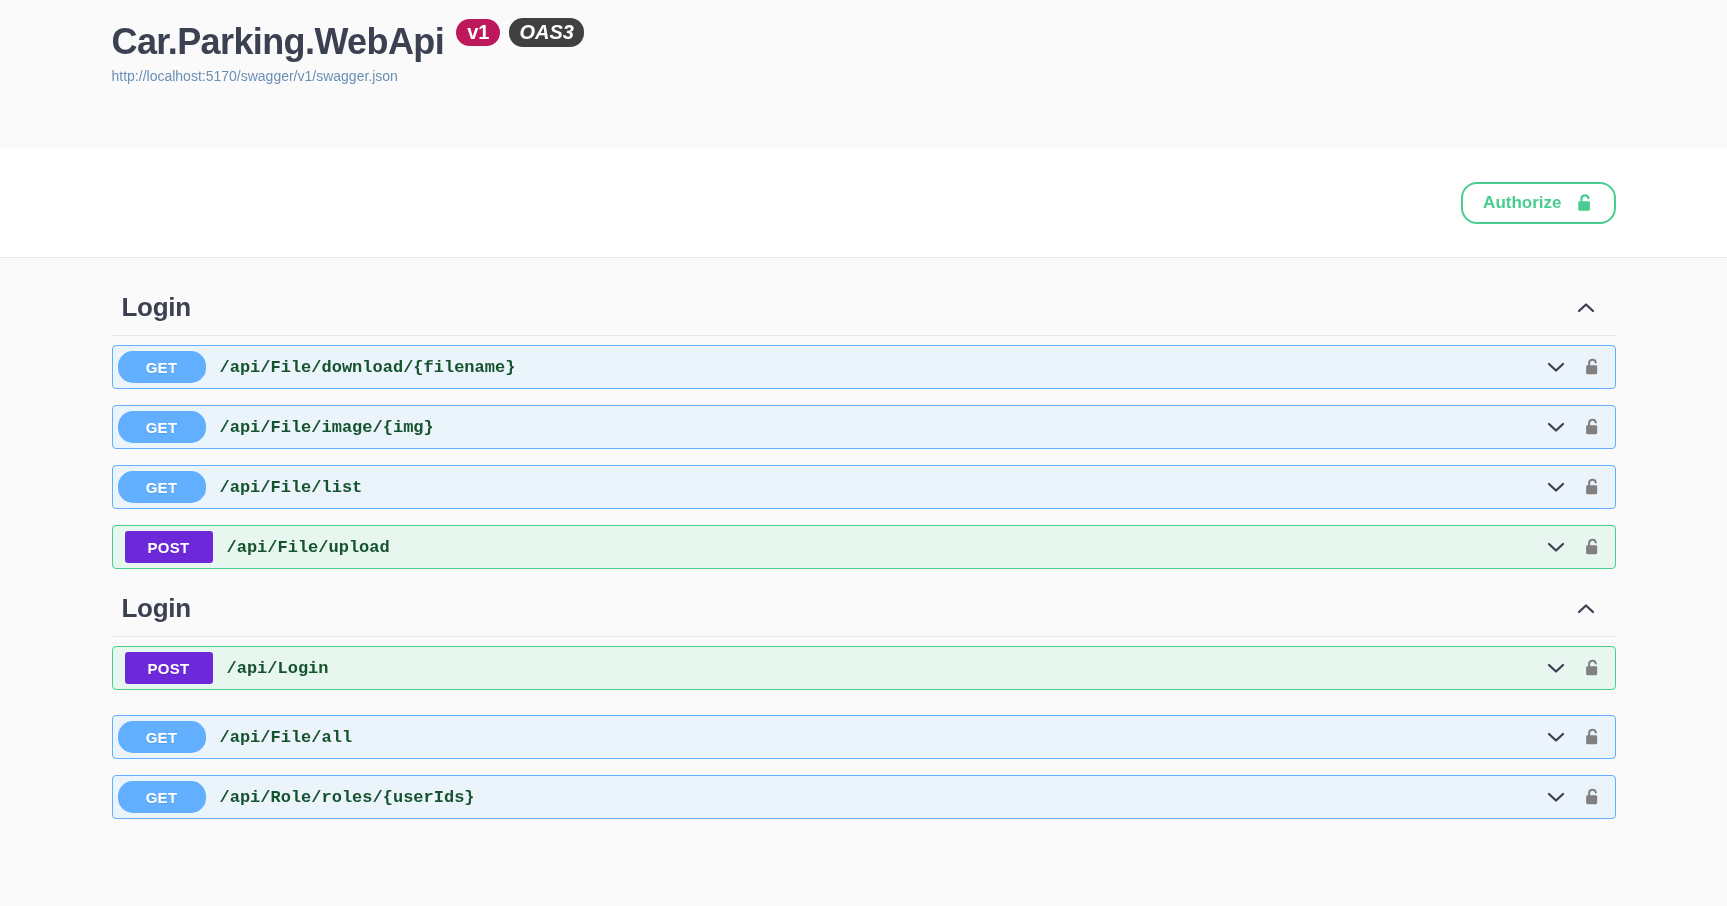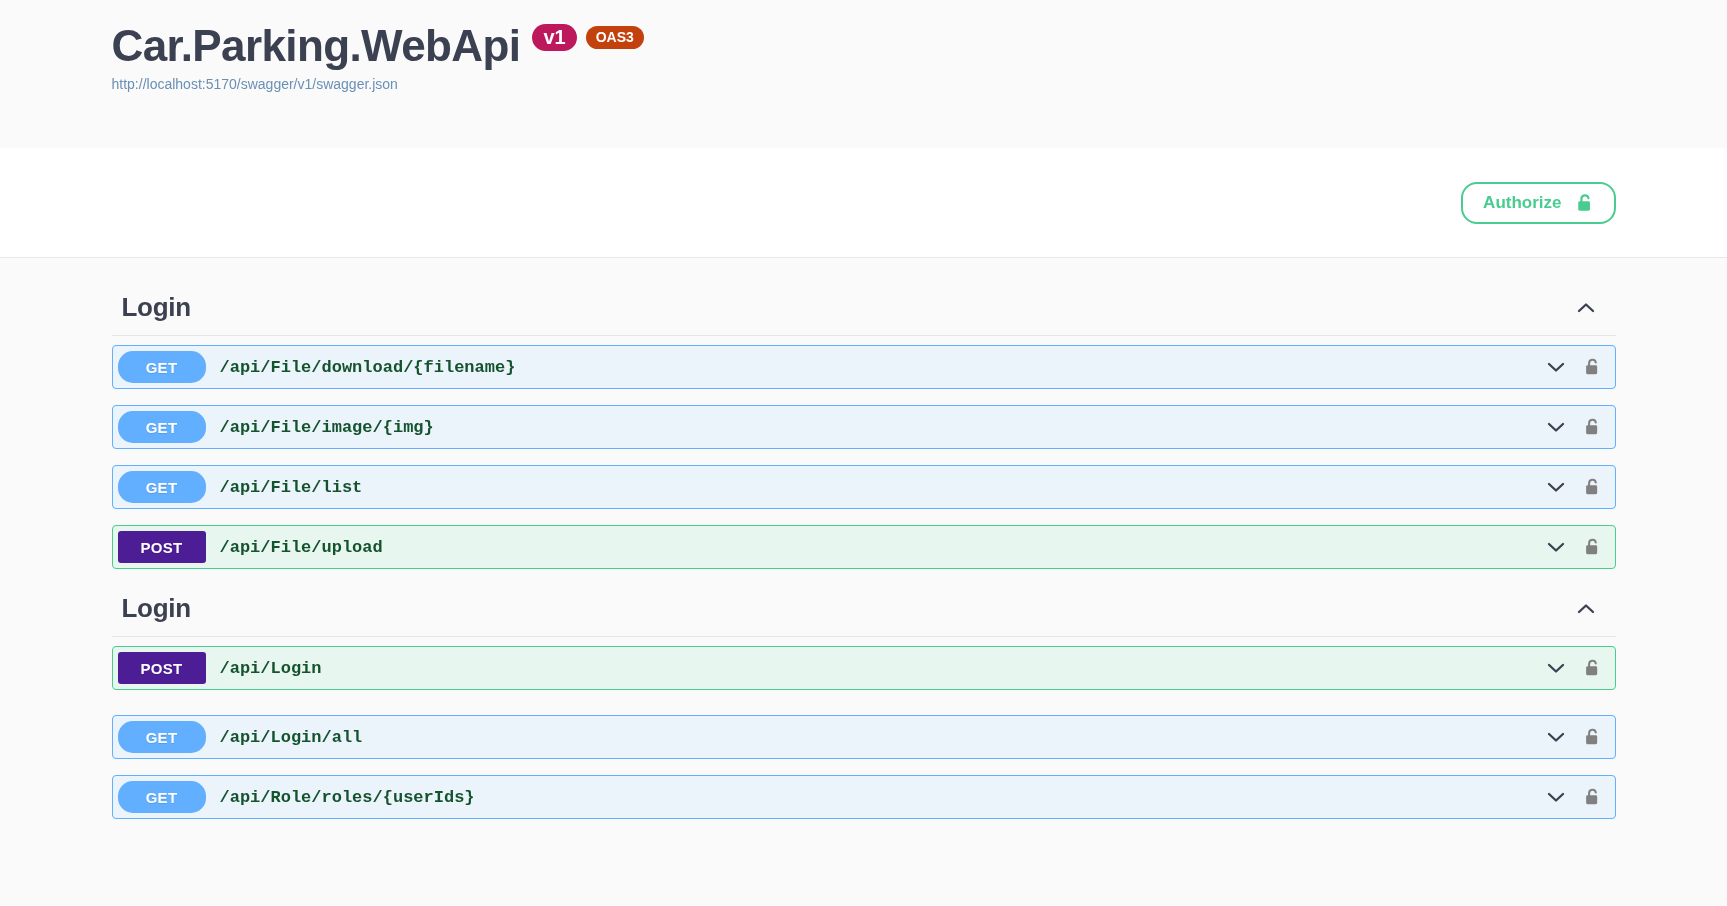--- a/index.html
+++ b/index.html
@@ -14,21 +14,21 @@
 
   
   .topbar {
     background: #fafafa;
     padding: 22px 0 0 0;
     height: 148px;
   }
   .topbar-inner { max-width: 1640px; margin: 0 auto; padding: 0 68px; }
   .title-row { display: flex; align-items: center; }
   .api-title {
-    font-size: 44px;
+    font-size: 36px;
     font-weight: bold;
     color: #3b4151;
     letter-spacing: -0.6px;
     margin: 0;
     line-height: 1.1;
   }
   .badge-version {
     display: inline-block;
     background: #be185d;
     color: #ffffff;
@@ -36,30 +36,31 @@
     font-weight: bold;
     border-radius: 57px;
     padding: 3px 11px 4px;
     margin-left: 12px;
     position: relative;
     top: -9px;
     line-height: 1;
   }
   .badge-oas {
     display: inline-block;
-    background: #c2410c;
+    background: #404040;
     color: #ffffff;
-    font-size: 14px;
+    font-size: 20px;
     font-weight: bold;
     border-radius: 14px;
     padding: 4px 10px 5px;
     margin-left: 9px;
     position: relative;
     top: -9px;
     line-height: 1;
+    font-style: italic;
   }
   .spec-url {
     display: block;
     margin-top: 6px;
     font-size: 14px;
     color: #6a8fb5;
     text-decoration: none;
     font-family: "Liberation Sans", sans-serif;
   }
 
@@ -148,21 +149,21 @@
     height: 32px;
     border-radius: 3px;
     color: #ffffff;
     font-size: 15px;
     font-weight: bold;
     font-family: "Liberation Sans", sans-serif;
     text-shadow: 0 1px 0 rgba(0,0,0,0.1);
     letter-spacing: 0.3px;
   }
   .op-row.get .op-method { background: #61affe; border-radius: 15px; }
-  .op-row.post .op-method { background: #4c1d95; }
+  .op-row.post .op-method { background: #6d28d9; margin-left: 7px; }
 
   .op-path {
     flex: 1;
     margin-left: 14px;
     font-family: "Liberation Mono", monospace;
     font-size: 17px;
     font-weight: bold;
     color: #14532d;
     white-space: nowrap;
     overflow: hidden;
@@ -318,21 +319,21 @@
       </span>
     </span>
   </div>
 </div>
   </div>
 
   <div class="tag-section">
     <div class="op-list">
   <div class="op-row get">
     <span class="op-method">GET</span>
-    <span class="op-path">/api/Login/all</span>
+    <span class="op-path">/api/File/all</span>
     <span class="op-right">
       <span>
         <svg width="24" height="24" viewBox="0 0 24 24" aria-hidden="true">
           <path d="M5 9 L12 15.5 L19 9" fill="none" stroke="#3b4151" stroke-width="2.3" stroke-linecap="round" stroke-linejoin="round"></path>
         </svg>
       </span>
       <span>
         <svg width="17" height="20" viewBox="0 0 20 22" aria-hidden="true">
           <path d="M6 9V6.5a4 4 0 0 1 7.9-0.9" fill="none" stroke="#808080" stroke-width="2.4" stroke-linecap="round"></path>
           <rect x="2.5" y="9" width="13" height="10.5" rx="1.6" fill="#808080"></rect>

